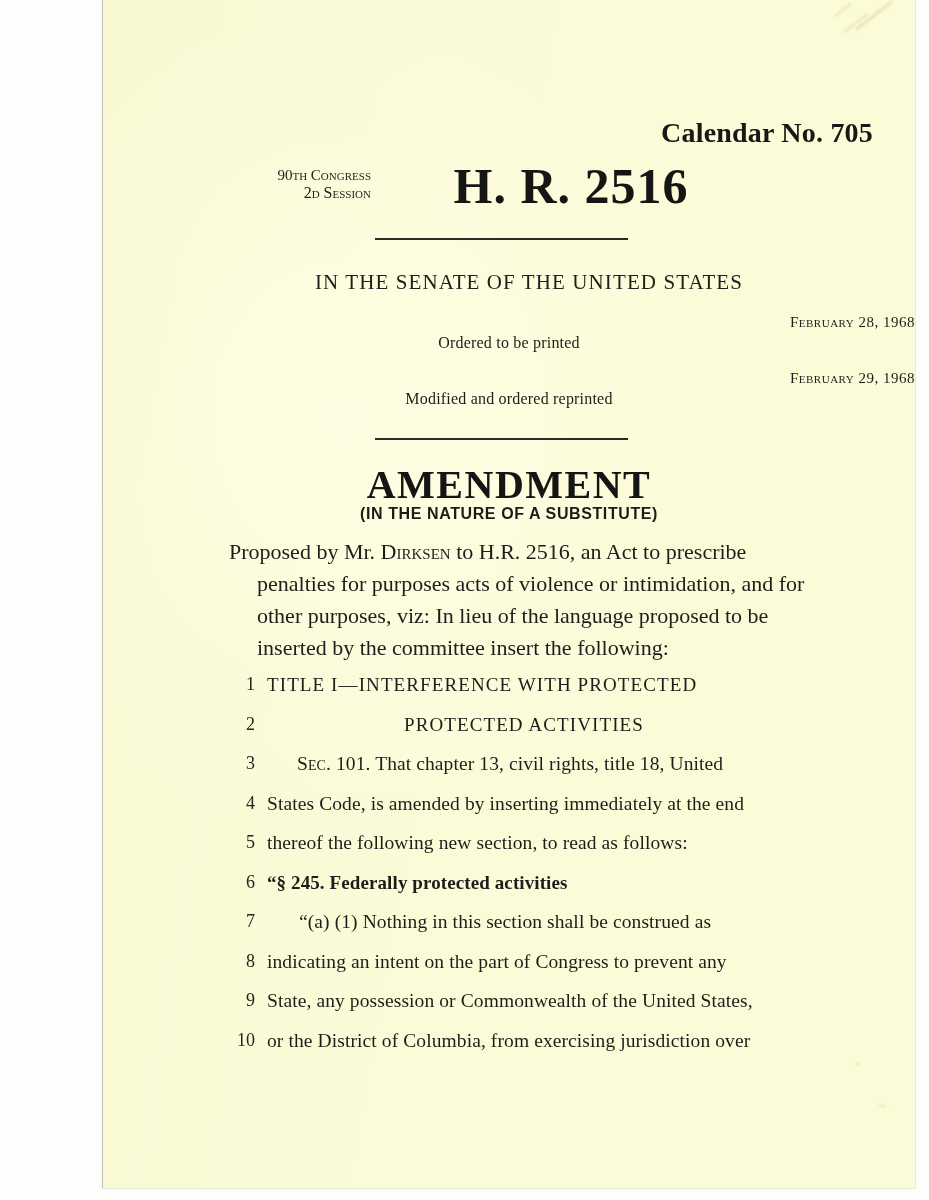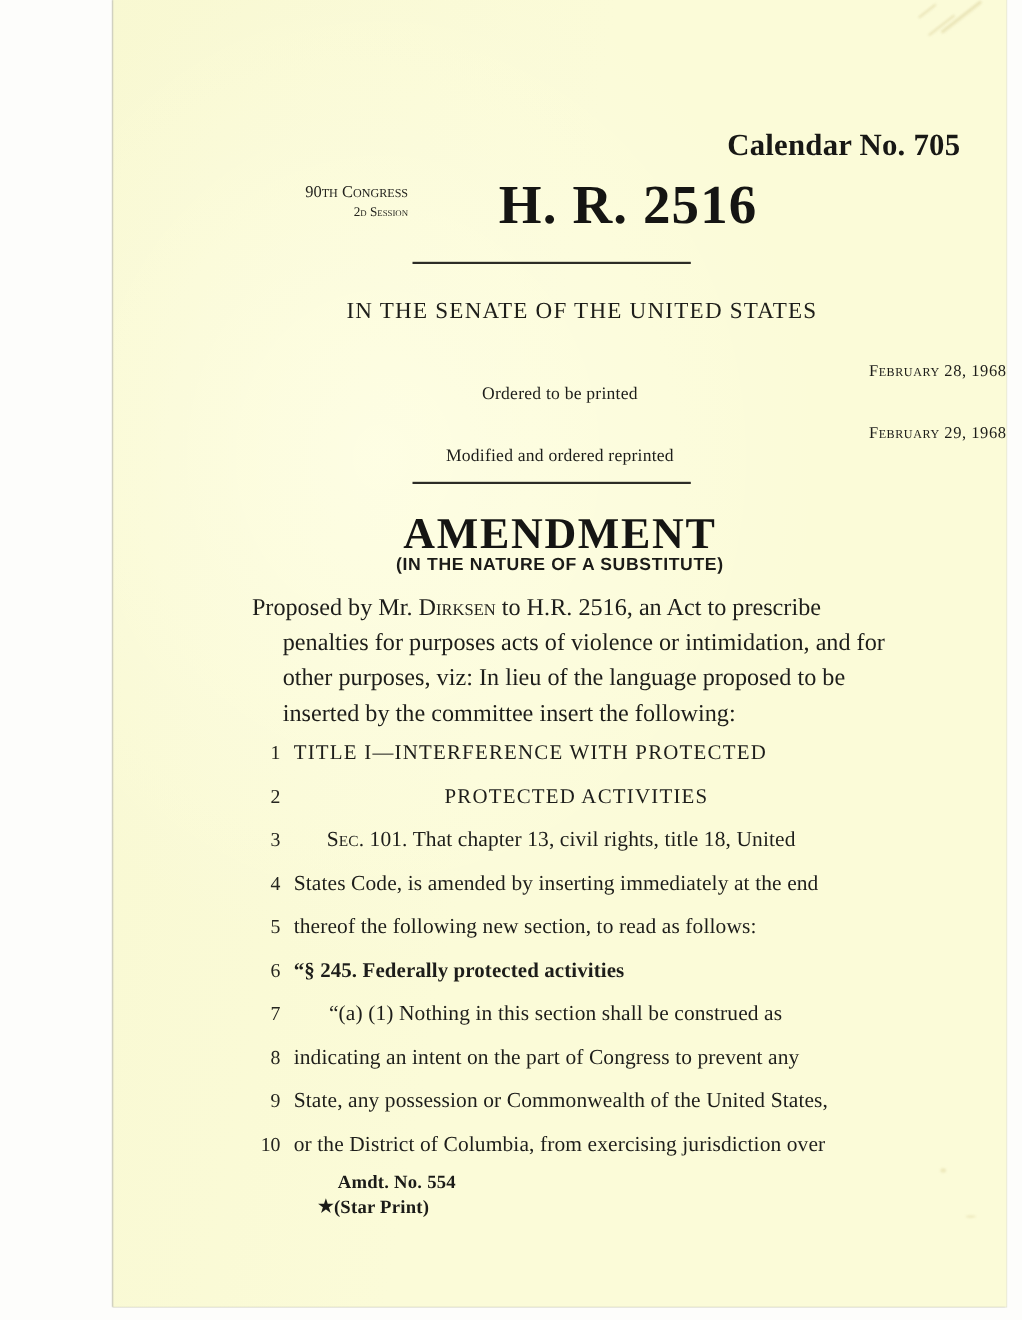--- a/index.html
+++ b/index.html
@@ -81,21 +81,21 @@
   .congress-block {
     position: absolute;
     left: 126px;
     top: 167px;
     width: 142px;
     text-align: center;
     font-size: 15px;
     line-height: 17px;
     color: #24241f;
   }
-  .congress-block .ln2 { font-size: 12px; }
+  .congress-block .ln2 { font-size: 16px; }
   .bill-number {
     position: absolute;
     left: 268px;
     top: 157px;
     width: 400px;
     text-align: center;
     font-size: 50px;
     font-weight: bold;
     letter-spacing: 1px;
     line-height: 58px;
@@ -125,21 +125,20 @@
 
   .date-entry {
     position: absolute;
     left: 0; right: 0;
     text-align: center;
   }
   .date-entry .d-date {
     font-size: 15px;
     letter-spacing: 0.5px;
     line-height: 20px;
-    margin-top: 16px;
   }
   .date-entry .d-note {
     font-size: 16px;
     line-height: 22px;
     letter-spacing: 0.2px;
   }
   #date-1 { top: 312px; }
   #date-2 { top: 368px; }
 
   .amendment-title {
@@ -345,21 +344,15 @@
         <span class="line-text">State, any possession or Commonwealth of the United States,</span>
       </div>
 
       <div class="num-row">
         <span class="line-no">10</span>
         <span class="line-text">or the District of Columbia, from exercising jurisdiction over</span>
       </div>
 
     </div>
 
-    <div id="footer-block">
-      <div class="amdt-no">Amdt. No. 554</div>
-      <div class="star-print">
-        <span class="star-glyph">★</span><span>(Star Print)</span>
-      </div>
-    </div>
 
   </div>
 </div>
 
 </body></html>

